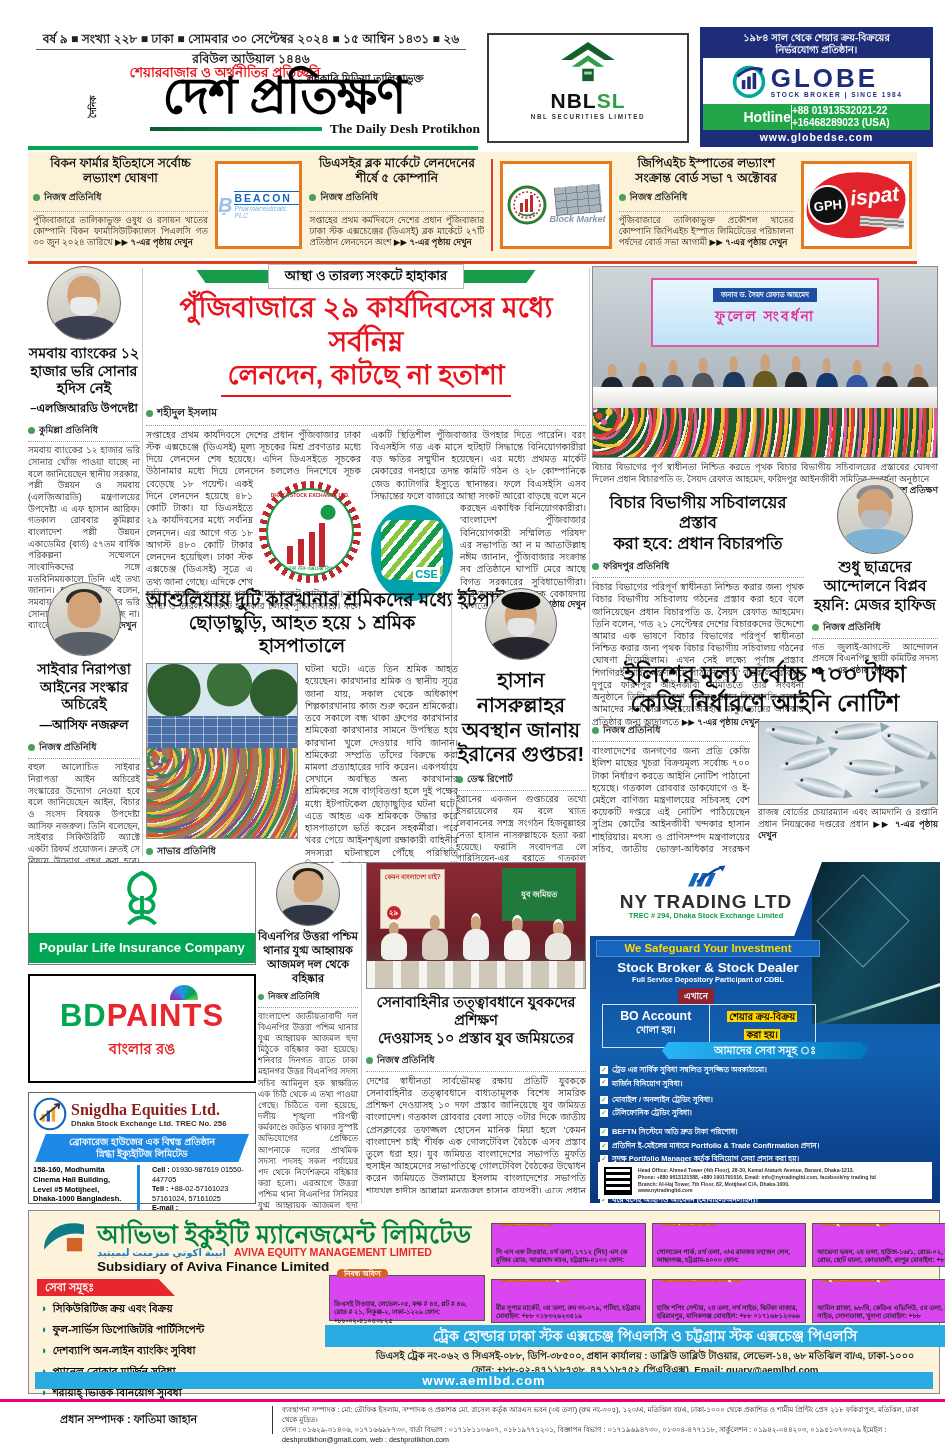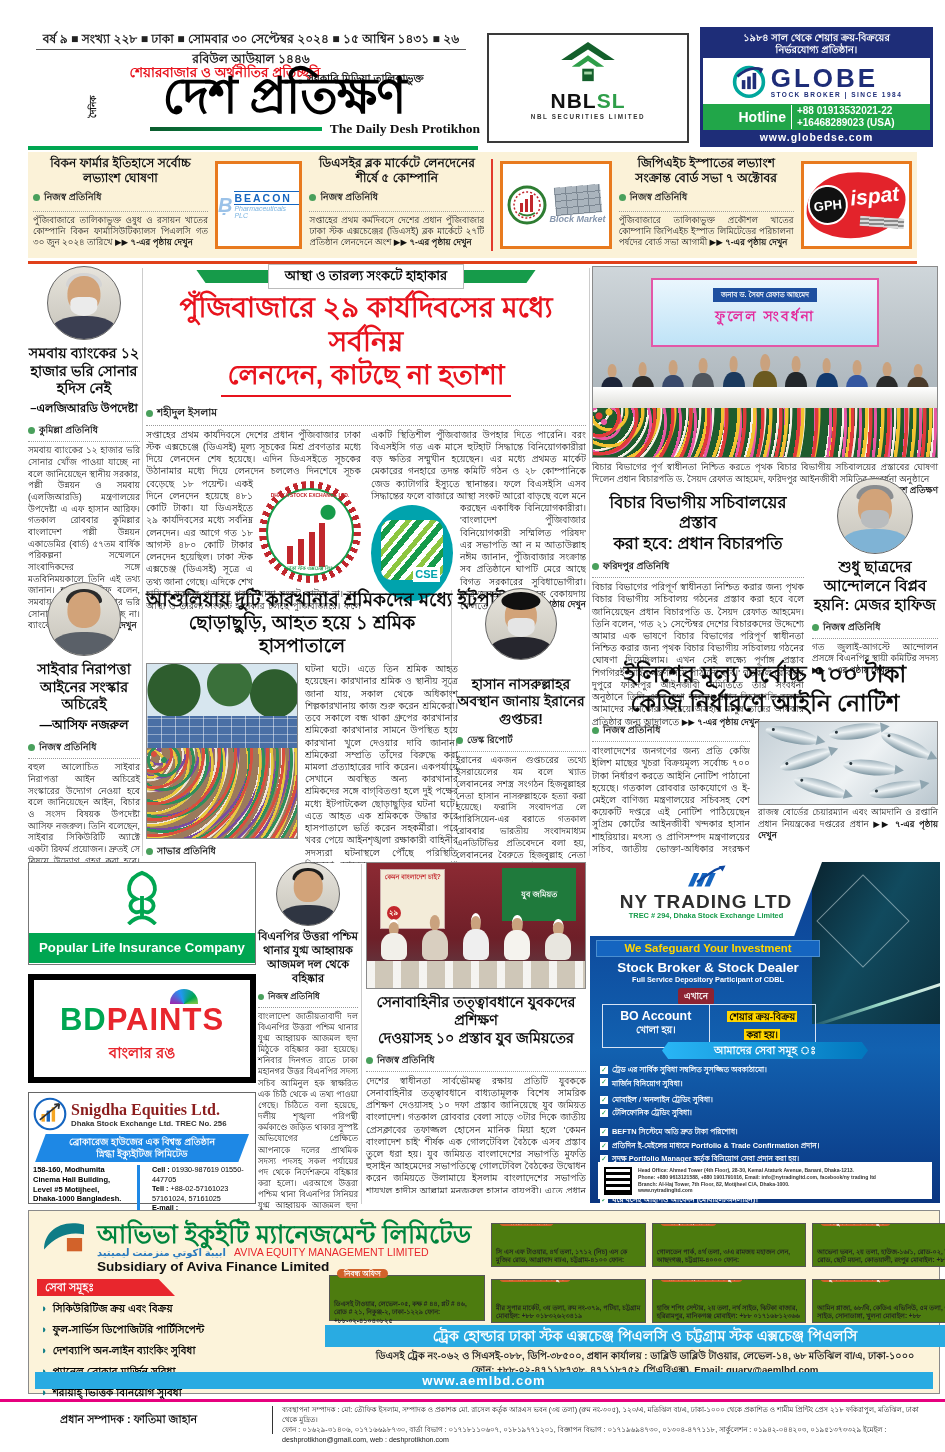--- a/index.html
+++ b/index.html
@@ -102,21 +102,21 @@
   #nyad .white{position:absolute;left:0;top:0;width:232px;height:74px;background:#fff;clip-path:polygon(0 0,100% 0,88% 100%,0 100%);text-align:center;padding-top:2px}
   #nyad .photo{position:absolute;right:0;top:0;width:128px;height:162px;background:linear-gradient(120deg,#0a2430,#114a5e 45%,#0c2f3d);overflow:hidden}
   #nyad .photo::before{content:'';position:absolute;left:18px;top:26px;width:64px;height:64px;border:1.5px solid rgba(220,235,240,.5);transform:rotate(45deg)}
   #nyad .photo::after{content:'';position:absolute;left:-8px;bottom:18px;width:150px;height:3px;background:linear-gradient(90deg,transparent,#9adbc8,#e4efe9);transform:rotate(-18deg)}
   #nyad .chk{display:inline-block;width:8px;height:8px;background:#fff;color:#169b4a;font-size:7px;line-height:8px;text-align:center;font-weight:bold;margin-right:4px;flex:0 0 auto}
   .qr{width:28px;height:28px;border:2px solid #000;background-image:repeating-linear-gradient(0deg,#000 0 3px,#fff 3px 6px),repeating-linear-gradient(90deg,#000 0 3px,rgba(255,255,255,0) 3px 6px)}
 
   
   #aviva{background:#fcf3da;border:1px solid #8a8a8a}
   .pill{position:absolute;top:-7px;left:7px;background:#d2622a;color:#fff;font-size:7.3px;font-weight:bold;padding:0 7px;border-radius:7px;white-space:nowrap}
-  .avbox{position:relative;border:1px solid #555;background:#4d7c0f;padding:24px 4px 2px;font-size:6.5px;font-weight:bold;line-height:1.3;color:#222}
+  .avbox{position:relative;border:1px solid #555;background:#d946ef;padding:24px 4px 2px;font-size:6.5px;font-weight:bold;line-height:1.3;color:#222}
   #avlist div{display:flex;gap:5px;align-items:baseline;margin-bottom:4px}
   #avlist i{color:#0e7c86;font-style:normal;font-weight:bold;font-size:11px;line-height:1}
 </style>
 </head>
 <body>
 
 <div id="page">
 
   <div class="abs c" style="left:30px;top:30px;width:442px;font-size:12.2px;font-weight:bold;color:#222">বর্ষ ৯ ■ সংখ্যা ২২৮ ■ ঢাকা ■ সোমবার ৩০ সেপ্টেম্বর ২০২৪ ■ ১৫ আশ্বিন ১৪৩১ ■ ২৬ রবিউল আউয়াল ১৪৪৬</div>
   <div class="abs" style="left:36px;top:49px;width:430px;border-top:1px solid #555"></div>
@@ -154,21 +154,21 @@
           <rect x="18" y="15" width="4" height="14" fill="#1e2d78"></rect>
           <rect x="24" y="11" width="4" height="18" fill="#1e2d78"></rect>
         <path d="M7 15 Q20 3 34 7" fill="none" stroke="#1e2d78" stroke-width="3"></path>
           <polygon points="36,6 29,5 33,12" fill="#1e2d78"></polygon>
       </svg>
       <div>
         <div style="font-size:26px;font-weight:900;color:#1e2d78;letter-spacing:3px;line-height:1">GLOBE</div>
         <div style="font-size:6.5px;font-weight:bold;color:#1e2d78;letter-spacing:1.5px">STOCK BROKER  |  SINCE 1984</div>
       </div>
     </div>
-    <div style="background:#21a649;display:flex;align-items:center;justify-content:center;gap:5px;padding:1px 0">
+    <div style="background:#21a649;display:flex;align-items:center;justify-content:center;padding:1px 0">
       <span style="color:#fff;font-weight:bold;font-size:14px">Hotline</span>
       <span style="width:1px;align-self:stretch;background:#fff"></span>
       <span style="color:#fff;font-weight:bold;font-size:10px;line-height:1.2;text-align:left">
         <span style="display:block">+88 01913532021-22</span>
           <span style="display:block">+16468289023 (USA)</span>
       </span>
     </div>
     <div class="c" style="background:#1e2d78;color:#fff;font-weight:bold;font-size:10.5px;letter-spacing:1px;padding:1px 0">www.globedse.com</div>
   </div>
 
@@ -323,21 +323,21 @@
     </div>
   </div>
 
   <div class="abs" style="left:456px;top:588px;width:130px">
     <div class="portrait turban" style="width:72px;height:72px;margin:0 auto;--hair:#101010;--beard:#e5e5e5;--suit:#26262e">
         <span class="head"></span>
         <span class="hair"></span>
         <span class="beard"></span>
         <span class="torso"></span>
       </div>
-    <div class="h-black c" style="font-size:14px;margin-top:16px">হাসান নাসরুল্লাহর অবস্থান জানায় ইরানের গুপ্তচর!</div>
+    <div class="h-black c" style="font-size:20px;margin-top:8px">হাসান নাসরুল্লাহর অবস্থান জানায় ইরানের গুপ্তচর!</div>
     <div class="byl" style="margin-top:3px">
         <span class="dot"></span>
         <span>ডেস্ক রিপোর্ট</span>
       </div>
     <div class="body" style="font-size:8.9px"><span>ইরানের একজন গুপ্তচরের তথ্যে ইসরায়েলের যম বলে খ্যাত লেবাননের সশস্ত্র সংগঠন হিজবুল্লাহর নেতা হাসান নাসরুল্লাহকে হত্যা করা হয়েছে। ফরাসি সংবাদপত্র লে পারিসিয়েন-এর বরাতে গতকাল রোববার ভারতীয় সংবাদমাধ্যম এনডিটিভির প্রতিবেদনে বলা হয়, লেবাননের বৈরুতে হিজবুল্লাহ নেতা হাসান নাসরুল্লাহ বিমান হামলায় নিহত হওয়ার</span> <span class="more">▶▶ ৭-এর পৃষ্ঠায় দেখুন</span></div>
   </div>
 
   <div class="abs ph recp" style="left:592px;top:266px;width:346px;height:192px">
     <div class="ban">
       <div class="b1">জনাব ড. সৈয়দ রেফাত আহমেদ</div>
@@ -418,21 +418,21 @@
   <div class="abs" style="left:28px;top:862px;width:228px;height:103px;border:1px solid #777;background:#fff">
     <div class="c" style="height:70px;padding-top:6px">
       <svg width="52" height="56" viewBox="0 0 50 58">
         <path d="M25 4 C10 9 7 26 19 31 C7 35 15 50 25 43 C35 50 43 35 31 31 C43 26 40 9 25 4 Z" fill="none" stroke="#00a651" stroke-width="4"></path>
         <path d="M25 28 L25 50 M25 50 C18 50 14 54 11 57 M25 50 C32 50 36 54 39 57" stroke="#00a651" stroke-width="4" fill="none"></path>
       </svg>
     </div>
     <div class="c" style="height:30px;background:#00a651;color:#fff;font-weight:bold;font-size:13.2px;line-height:30px">Popular Life Insurance Company Ltd</div>
   </div>
 
-  <div class="abs c" style="left:28px;top:974px;width:228px;height:109px;border:6px solid #000000;background:#fff;padding-top:22px">
+  <div class="abs c" style="left:28px;top:974px;width:228px;height:109px;border:2px solid #000000;background:#fff;padding-top:22px">
     <div style="position:relative;display:inline-block;font-size:31px;font-weight:900;letter-spacing:1px">
       <span style="color:#00a651">BD</span><span style="color:#e8262d">PAINTS</span>
       <i style="position:absolute;right:26px;top:-13px;width:28px;height:15px;border-radius:14px 14px 0 0;background:conic-gradient(from 270deg at 50% 100%,#9c27b0,#2196f3,#00a651,#ffeb3b,#ff9800,#e8262d)"></i>
     </div>
     <div style="color:#e8262d;font-weight:bold;font-size:15px;margin-top:3px">বাংলার রঙ</div>
   </div>
 
   <div class="abs" style="left:28px;top:1092px;width:228px;height:112px;border:1px solid #666;background:#fff;padding:4px">
     <div style="display:flex;align-items:center;gap:4px">
       <svg width="34" height="34" viewBox="0 0 40 40">
@@ -586,21 +586,21 @@
   </div>
 
   <div class="abs" id="aviva" style="left:28px;top:1210px;width:912px;height:184px">
     <svg class="abs" style="left:10px;top:8px" width="52" height="38" viewBox="0 0 52 40">
       <path d="M46 6 C20 0 4 14 4 32 C16 18 30 13 46 16 Z" fill="#0e7c86"></path>
       <rect x="28" y="20" width="16" height="14" fill="#d2622a"></rect>
     </svg>
     <div class="abs" style="left:68px;top:4px;width:600px;font-size:25px;font-weight:900;color:#00843d">আভিভা ইকুইটি ম্যানেজমেন্ট লিমিটেড</div>
     <div class="abs" style="left:68px;top:35px;display:flex;gap:8px;align-items:baseline">
       <span style="font-size:10px;color:#2b7bbf;font-weight:bold">ابيبة اكوتي منزمنت ليميتيد</span>
-      <span style="font-size:10.6px;color:#e8262d;font-weight:400">AVIVA EQUITY MANAGEMENT LIMITED</span>
+      <span style="font-size:10.6px;color:#e8262d;font-weight:700">AVIVA EQUITY MANAGEMENT LIMITED</span>
     </div>
     <div class="abs" style="left:68px;top:48px;font-size:13.6px;font-weight:900;color:#111">Subsidiary of Aviva Finance Limited</div>
     <div class="abs" style="left:8px;top:68px;width:138px;height:17px;background:#e8262d;color:#fff;font-weight:bold;font-size:11px;line-height:17px;padding-left:8px;clip-path:polygon(0 0,88% 0,100% 100%,0 100%)">সেবা সমূহঃ</div>
     <div class="abs" id="avlist" style="left:12px;top:90px;width:276px">
         <div>
           <i>◗</i>
           <span style="font-size:10.4px;font-weight:bold">সিকিউরিটিজ ক্রয় এবং বিক্রয়</span>
         </div>
         <div>
           <i>◗</i>

